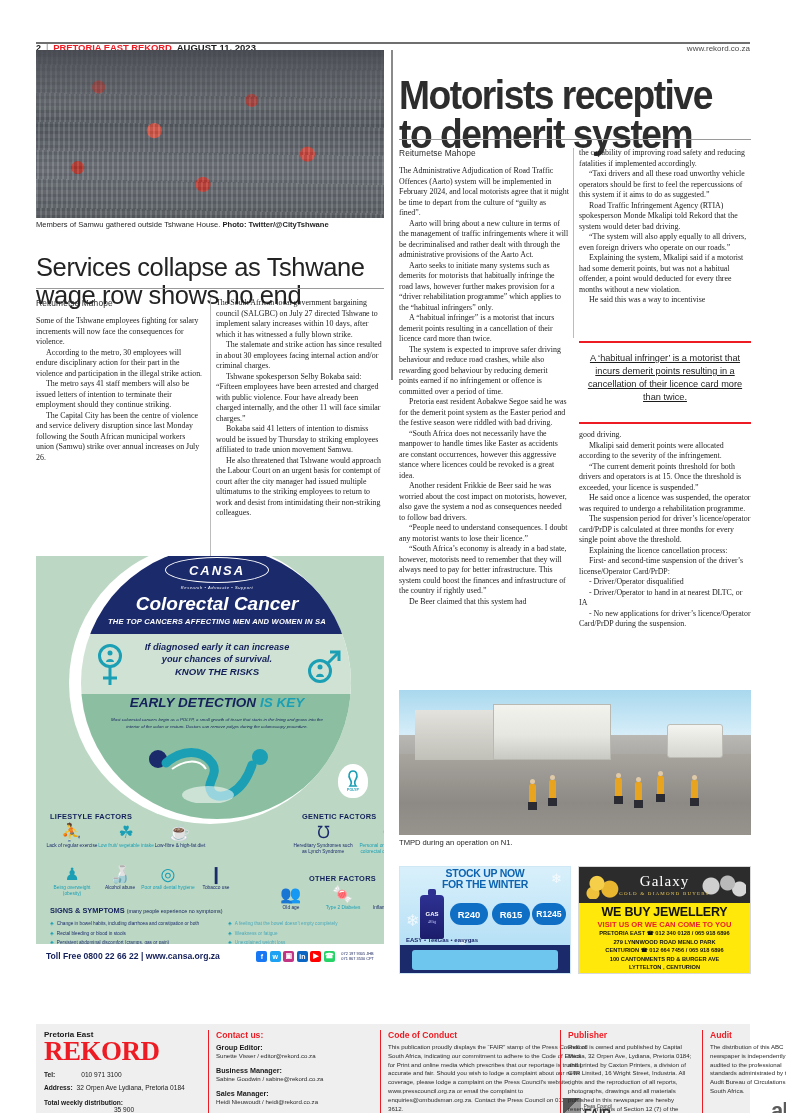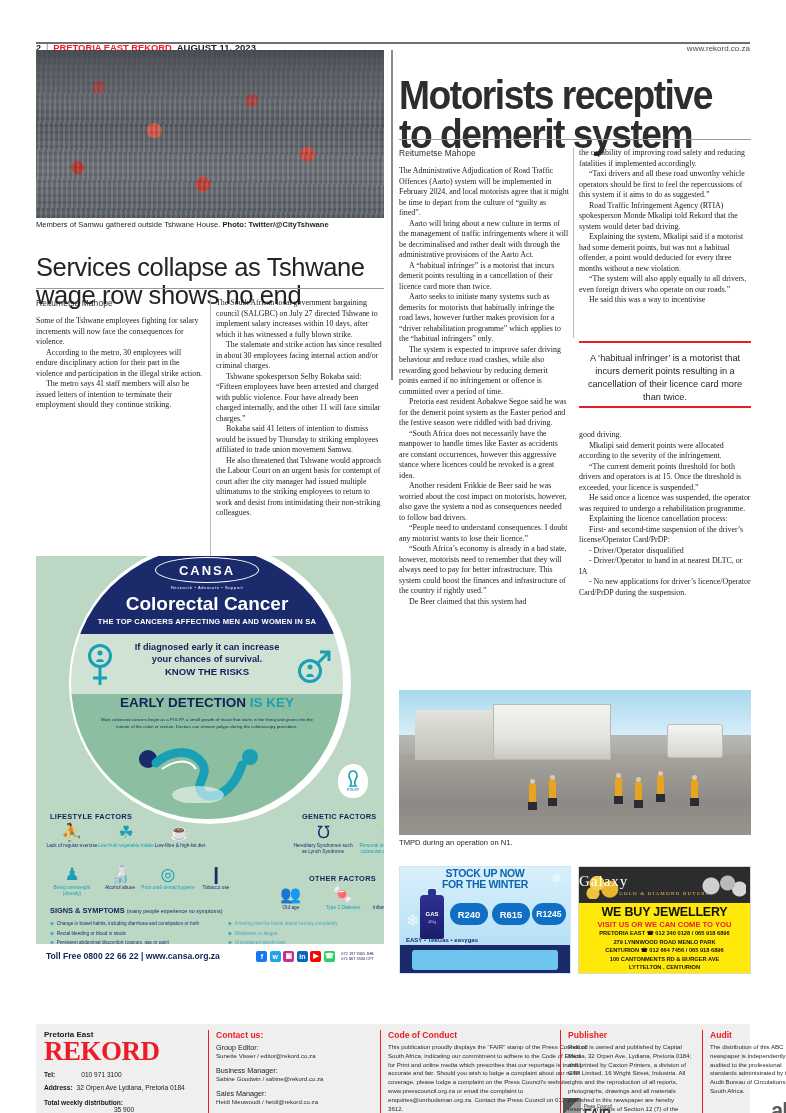--- a/index.html
+++ b/index.html
@@ -104,22 +104,22 @@
     position: absolute; left: 399px; top: 139px; width: 352px; height: 1px; background: #9a9a9a;
   }
   #main-col-1 { left: 399px; top: 148px; width: 170px; }
   #main-col-2 { left: 579px; top: 148px; width: 172px; }
 
   
   .pullquote {
     position: absolute; left: 579px; top: 341px; width: 172px;
     text-align: center; font-family: "Liberation Sans", sans-serif;
     font-size: 9.2px; line-height: 1.42; color: #1c1c1c;
-    padding: 9px 2px 2px 2px;
-    border-top: 2.6px solid #ed1c24; border-bottom: 2.6px solid #ed1c24;
+    padding: 9px 2px 18px 2px;
+    border-top: 2.6px solid #ed1c24; border-bottom: 2.6px solid #ed1c24; text-decoration: underline;
   }
   #main-col-3 { left: 579px; top: 430px; width: 172px; }
 
   
   .photo-n1 {
     position: absolute; left: 399px; top: 690px; width: 352px; height: 145px;
     overflow: hidden;
     background: linear-gradient(180deg,#bfe2f2 0%, #cfeaf6 30%, #b9b8b4 31%, #9d9a95 60%, #8e8b86 100%);
   }
   .n1-sky { position:absolute; left:0; top:0; right:0; height:31%; background:linear-gradient(180deg,#a9d8ee,#d7eef9); }
@@ -143,22 +143,23 @@
   .cansa-ad {
     position: absolute; left: 36px; top: 556px; width: 348px; height: 412px;
     background: #bcd8c4; overflow: hidden;
   }
   .cansa-circle {
     position: absolute; left: 50%; top: -14px; transform: translateX(-50%);
     width: 282px; height: 282px; border-radius: 50%;
     background: #ffffff; overflow: hidden;
   }
   .cansa-inner {
-    position: absolute; left: 2px; top: 5px; width: 272px; height: 272px; border-radius: 50%;
+    position: absolute; left: 12px; top: 5px; width: 272px; height: 272px; border-radius: 50%;
     overflow: hidden;
+    font-style: italic;
   }
   .cansa-band-navy { position:absolute; left:0; top:0; width:100%; height:32%; background:#1b2a6b; }
   .cansa-band-mid  { position:absolute; left:0; top:32%; width:100%; height:22%; background:#cfe2d4; }
   .cansa-band-grn  { position:absolute; left:0; top:54%; width:100%; height:46%; background:#8cbfa2; }
 
   .cansa-logo {
     position: absolute; left: 50%; top: 10px; transform: translateX(-50%);
     width: 104px; height: 26px; border: 1.6px solid #fff; border-radius: 50%;
     color: #fff; font-family: "Liberation Sans", sans-serif; font-weight: bold;
     font-size: 13px; letter-spacing: 2px; display: flex; align-items: center; justify-content: center;
@@ -275,21 +276,21 @@
   .gas-band-inner { position:absolute; left:12px; right:12px; bottom:3px; height:20px; background:#6ec6ef; border-radius:3px; }
   .gas-brand { position:absolute; left:6px; bottom:30px; font-family:"Liberation Sans",sans-serif;
                font-size:6px; font-weight:bold; color:#1b2a6b; }
 
   
   .galaxy-ad {
     position: absolute; left: 578px; top: 866px; width: 173px; height: 108px;
     border: 1px solid #d8d8d8; overflow: hidden; background:#ffe80a;
   }
   .gx-top { position:absolute; left:0; right:0; top:0; height:36px; background:#2c2c2c; }
-  .gx-name { position:absolute; left:0; right:0; top:6px; text-align:left; color:#fff;
+  .gx-name { position:absolute; left:0; right:0; top:6px; text-align:center; color:#fff;
              font-family:"Liberation Serif",serif; font-size:15px; letter-spacing:1px; }
   .gx-sub { position:absolute; left:0; right:0; top:24px; text-align:center; color:#e8c75a;
             font-family:"Liberation Serif",serif; font-size:5px; letter-spacing:1.2px; }
   .gx-coins { position:absolute; left:6px; top:6px; width:40px; height:26px;
               background: radial-gradient(circle at 30% 40%, #f5cf4a 0 7px, transparent 8px),
                           radial-gradient(circle at 62% 62%, #e8b62f 0 8px, transparent 9px),
                           radial-gradient(circle at 20% 78%, #f0c23c 0 6px, transparent 7px); }
   .gx-watches { position:absolute; right:4px; top:4px; width:46px; height:30px;
                 background: radial-gradient(circle at 24% 50%, #cfcfcf 0 8px, transparent 9px),
                             radial-gradient(circle at 60% 40%, #b9b9b9 0 7px, transparent 8px),
@@ -306,21 +307,21 @@
     position: absolute; left: 36px; top: 1024px; width: 714px; height: 120px;
     background: #efefef;
     padding-left: 28px;
   }
   .f-col { position: absolute; top: 6px; height: 96px; }
   .f-sep { position:absolute; top: 6px; width: 1.4px; height: 96px; background: #ed1c24; }
   .f-head {
     color: #ed1c24; font-family:"Liberation Sans",sans-serif; font-weight:bold; font-size: 8.6px;
     margin-bottom: 3px;
   }
-  .f-sub { font-family:"Liberation Sans",sans-serif; font-weight:normal; font-size: 7.2px; color:#1a1a1a; }
+  .f-sub { font-family:"Liberation Sans",sans-serif; font-weight:bold; font-size: 7.2px; color:#1a1a1a; }
   .f-txt { font-family:"Liberation Sans",sans-serif; font-size: 6.1px; color:#2a2a2a; line-height:1.45; }
   .f-kv { display:flex; gap:4px; font-family:"Liberation Sans",sans-serif; font-size:6.6px; color:#1a1a1a; }
   .f-kv b { font-weight:bold; }
 
   .rekord-pe { font-family:"Liberation Sans",sans-serif; font-weight:bold; font-size:8px; color:#1a1a1a; }
   .rekord-big { font-family:"Liberation Serif",serif; font-weight:bold; font-size:27px; color:#ed1c24; line-height:.95; letter-spacing:-.5px; }
 
   .fair-logo { position:absolute; right: 4px; bottom: 4px; display:flex; align-items:flex-end; gap:3px; }
   .fair-mark { width: 18px; height: 22px; background: linear-gradient(135deg,#555 40%, #9a9a9a 41%); }
   .fair-txt { font-family:"Liberation Sans",sans-serif; font-weight:bold; font-size:12px; color:#333; line-height:.9; }
@@ -352,20 +353,21 @@
 
   <h2 class="headline-left">Services collapse as Tshwane wage row shows no end</h2>
   <div class="rule-under-hl"></div>
 
   <div class="bodycol" id="left-col-1">
     <div class="byline">Reitumetse Mahope</div>
     <div>
         <p class="first">Some of the Tshwane employees fighting for salary increments will now face the consequences for violence.</p>
         <p>According to the metro, 30 employees will endure disciplinary action for their part in the violence and participation in the illegal strike action.</p>
         <p>The metro says 41 staff members will also be issued letters of intention to terminate their employment should they continue striking.</p>
+        <p>The Capital City has been the centre of violence and service delivery disruption since last Monday following the South African municipal workers union (Samwu) strike over annual increases on July 26.</p>
       </div>
   </div>
   <div class="col-divider-v" style="left:210px; top:298px; height:262px;"></div>
   <div class="bodycol" id="left-col-2">
     <div>
         <p class="first">The South African local government bargaining council (SALGBC) on July 27 directed Tshwane to implement salary increases within 10 days, after which it has witnessed a fully blown strike.</p>
         <p>The stalemate and strike action has since resulted in about 30 employees facing internal action and/or criminal charges.</p>
         <p>Tshwane spokesperson Selby Bokaba said: “Fifteen employees have been arrested and charged with public violence. Four have already been charged internally, and the other 11 will face similar charges.”</p>
         <p>Bokaba said 41 letters of intention to dismiss would be issued by Thursday to striking employees affiliated to trade union movement Samwu.</p>
         <p>He also threatened that Tshwane would approach the Labour Court on an urgent basis for contempt of court after the city manager had issued multiple ultimatums to the striking employees to return to work and desist from intimidating their non-striking colleagues.</p>
@@ -377,51 +379,52 @@
     <span>Motorists receptive</span><br>
     <span>to demerit system</span>
   </h1>
   <div class="rule-under-hl2"></div>
 
   <div class="bodycol" id="main-col-1">
     <div class="byline">Reitumetse Mahope</div>
     <div>
         <p class="first">The Administrative Adjudication of Road Traffic Offences (Aarto) system will be implemented in February 2024, and local motorists agree that it might be time to depart from the culture of “guilty as fined”.</p>
         <p>Aarto will bring about a new culture in terms of the management of traffic infringements where it will be decriminalised and rather dealt with through the administrative provisions of the Aarto Act.</p>
+        <p>Aarto seeks to initiate many systems such as demerits for motorists that habitually infringe the road laws, however further makes provision for a “driver rehabilitation programme” which applies to the “habitual infringers” only.</p>
         <p>A “habitual infringer” is a motorist that incurs demerit points resulting in a cancellation of their licence card more than twice.</p>
-        <p>Aarto seeks to initiate many systems such as demerits for motorists that habitually infringe the road laws, however further makes provision for a “driver rehabilitation programme” which applies to the “habitual infringers” only.</p>
         <p>The system is expected to improve safer driving behaviour and reduce road crashes, while also rewarding good behaviour by reducing demerit points earned if no infringement or offence is committed over a period of time.</p>
         <p>Pretoria east resident Aobakwe Segoe said he was for the demerit point system as the Easter period and the festive season were riddled with bad driving.</p>
         <p>“South Africa does not necessarily have the manpower to handle times like Easter as accidents are constant occurrences, however this aggressive stance where licences could be revoked is a great idea.</p>
         <p>Another resident Frikkie de Beer said he was worried about the cost impact on motorists, however, also gave the system a nod as consequences needed to follow bad drivers.</p>
         <p>“People need to understand consequences. I doubt any motorist wants to lose their licence.”</p>
         <p>“South Africa’s economy is already in a bad state, however, motorists need to remember that they will always need to pay for better infrastructure. This system could boost the finances and infrastructure of the country if rightly used.”</p>
         <p>De Beer claimed that this system had</p>
       </div>
   </div>
   <div class="col-divider-v" style="left:573px; top:148px; height:190px;"></div>
   <div class="bodycol" id="main-col-2">
     <div>
         <p class="first">the capability of improving road safety and reducing fatalities if implemented accordingly.</p>
         <p>“Taxi drivers and all these road unworthy vehicle operators should be first to feel the repercussions of this system if it aims to do as suggested.”</p>
         <p>Road Traffic Infringement Agency (RTIA) spokesperson Monde Mkalipi told Rekord that the system would deter bad driving.</p>
+        <p>“The system will also apply equally to all drivers, even foreign drivers who operate on our roads.”</p>
         <p>Explaining the system, Mkalipi said if a motorist had some demerit points, but was not a habitual offender, a point would deducted for every three months without a new violation.</p>
-        <p>“The system will also apply equally to all drivers, even foreign drivers who operate on our roads.”</p>
         <p>He said this was a way to incentivise</p>
       </div>
   </div>
 
   <div class="pullquote">A ‘habitual infringer’ is a motorist that incurs demerit points resulting in a cancellation of their licence card more than twice.</div>
 
   <div class="bodycol" id="main-col-3">
     <div>
         <p class="first">good driving.</p>
         <p>Mkalipi said demerit points were allocated according to the severity of the infringement.</p>
         <p>“The current demerit points threshold for both drivers and operators is at 15. Once the threshold is exceeded, your licence is suspended.”</p>
         <p>He said once a licence was suspended, the operator was required to undergo a rehabilitation programme.</p>
+        <p>The suspension period for driver’s licence/operator card/PrDP is calculated at three months for every single point above the threshold.</p>
         <p>Explaining the licence cancellation process:</p>
         <p>First- and second-time suspension of the driver’s license/Operator Card/PrDP:</p>
         <p>- Driver/Operator disqualified</p>
         <p>- Driver/Operator to hand in at nearest DLTC, or IA</p>
         <p>- No new applications for driver’s licence/Operator Card/PrDP during the suspension.</p>
       </div>
   </div>
 
   <div class="photo-n1">
     <div class="n1-sky"></div>

